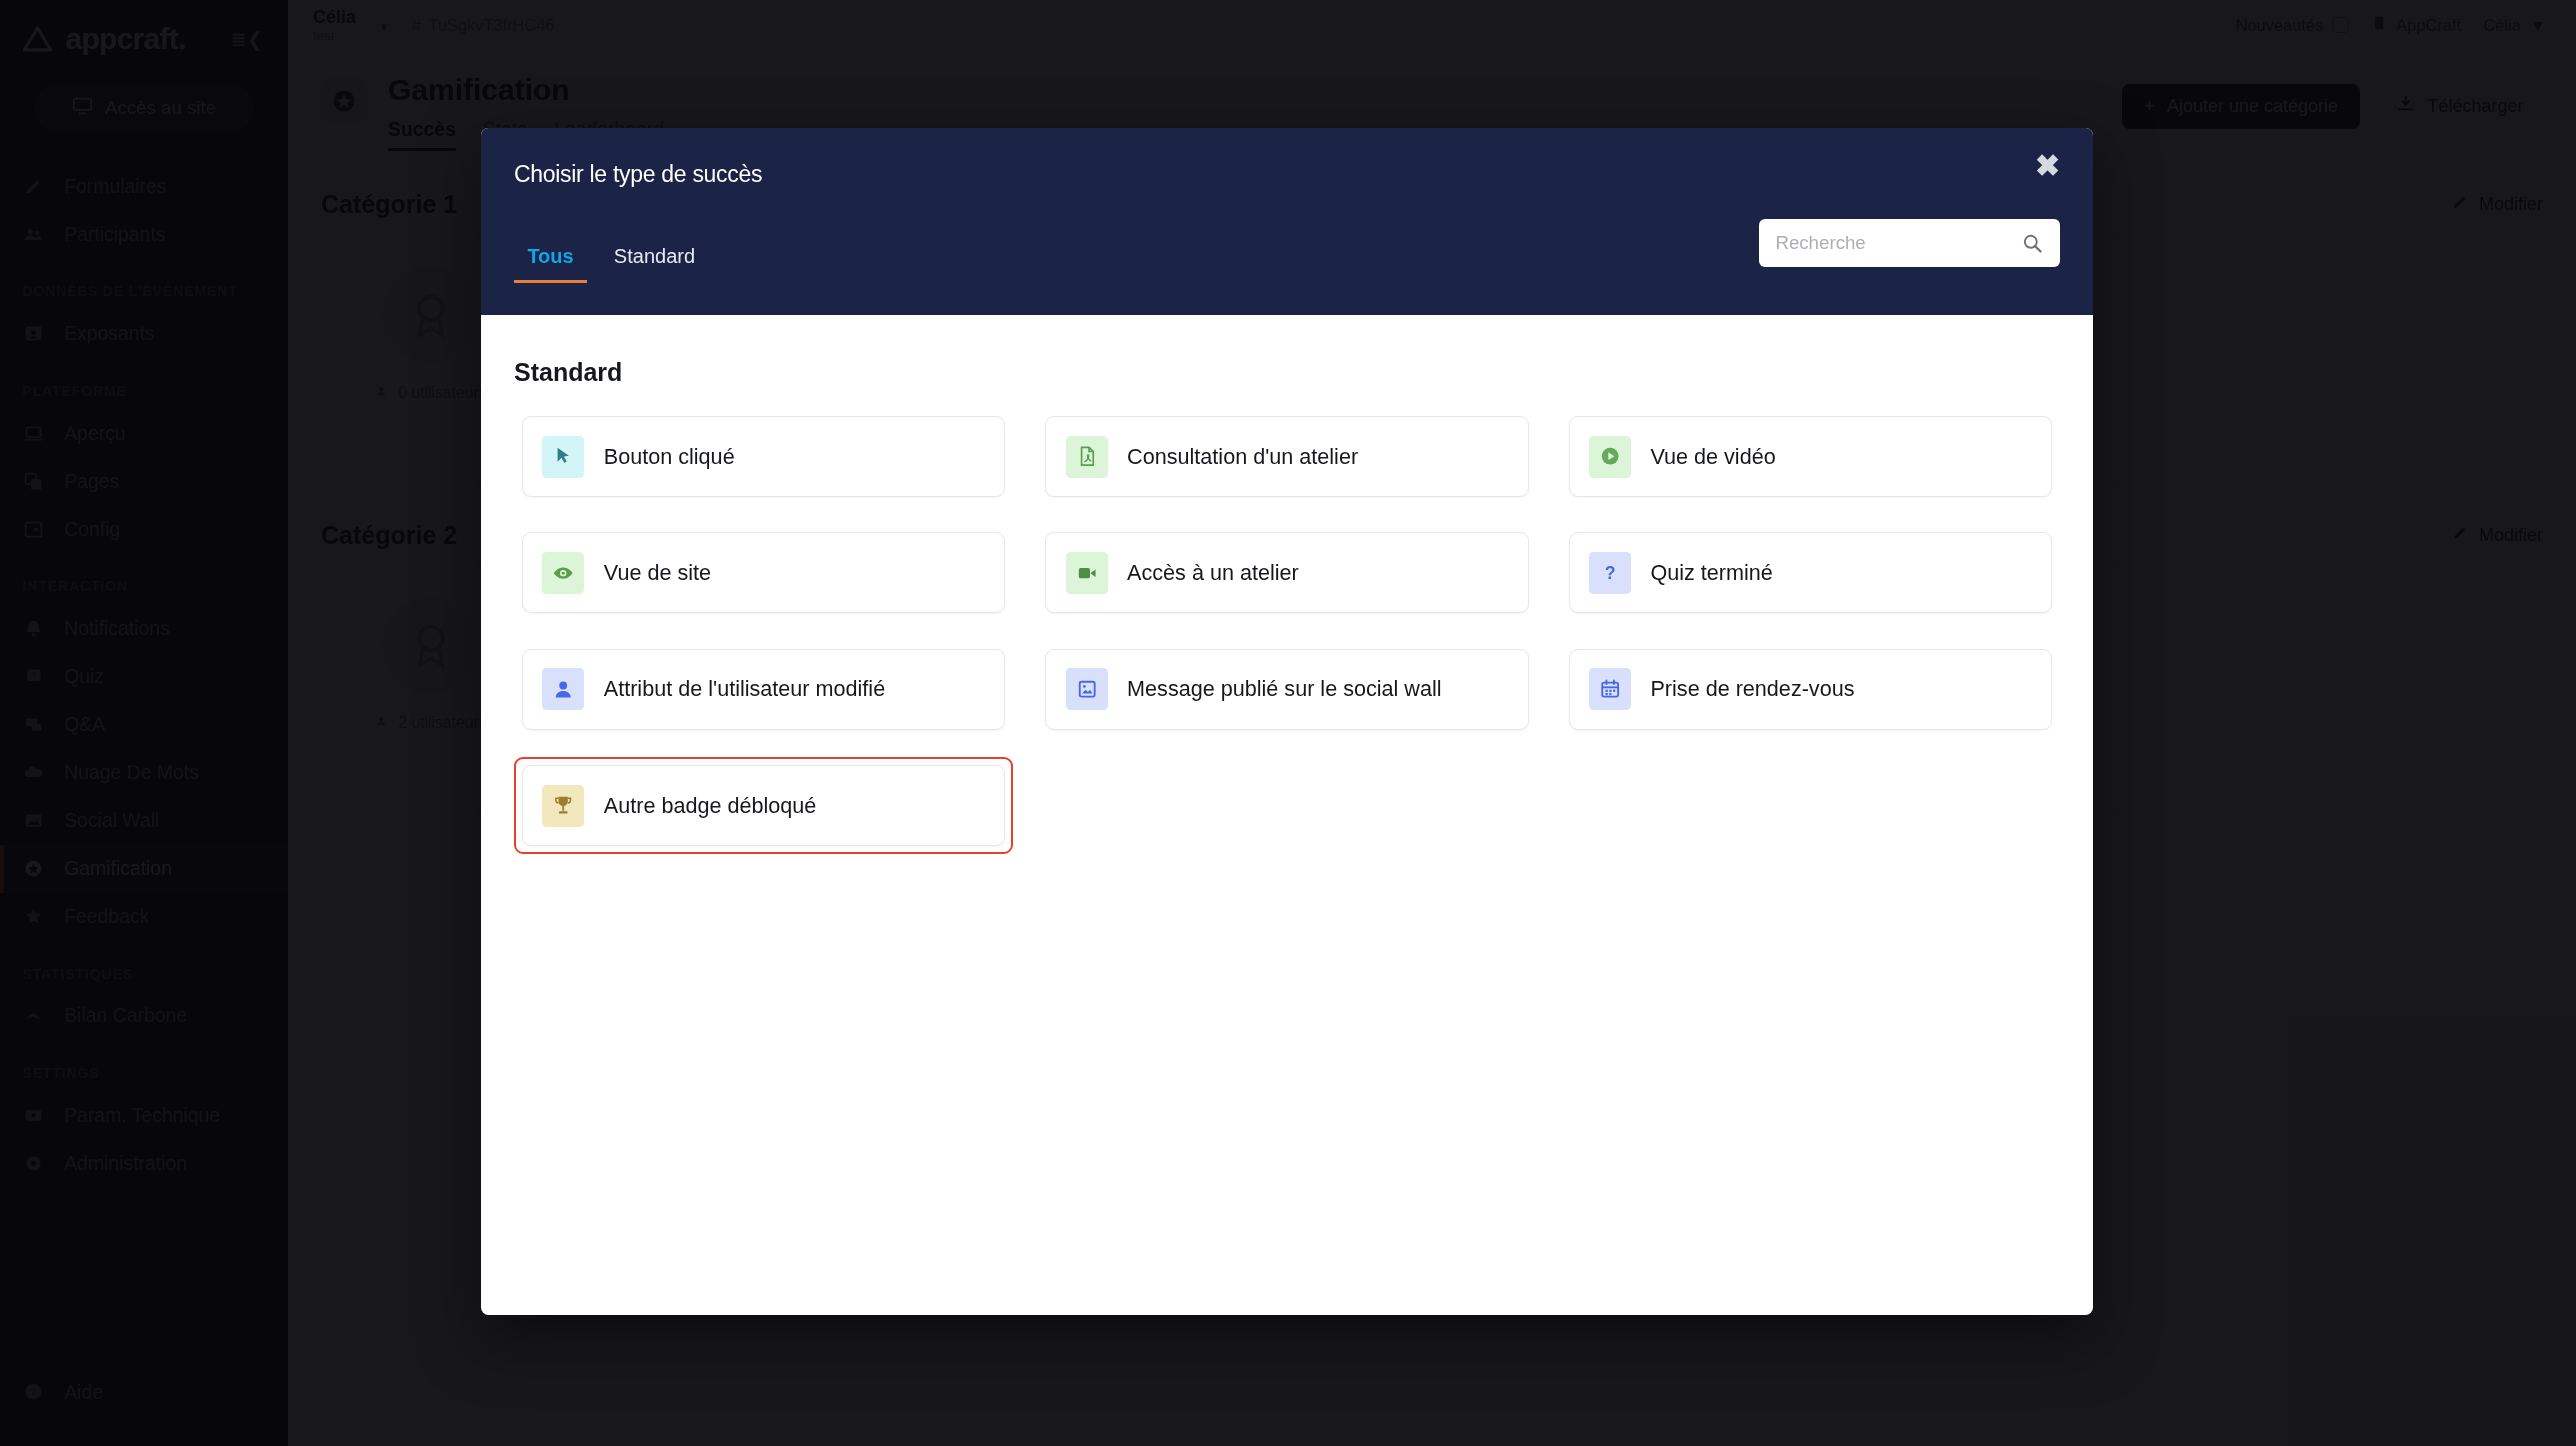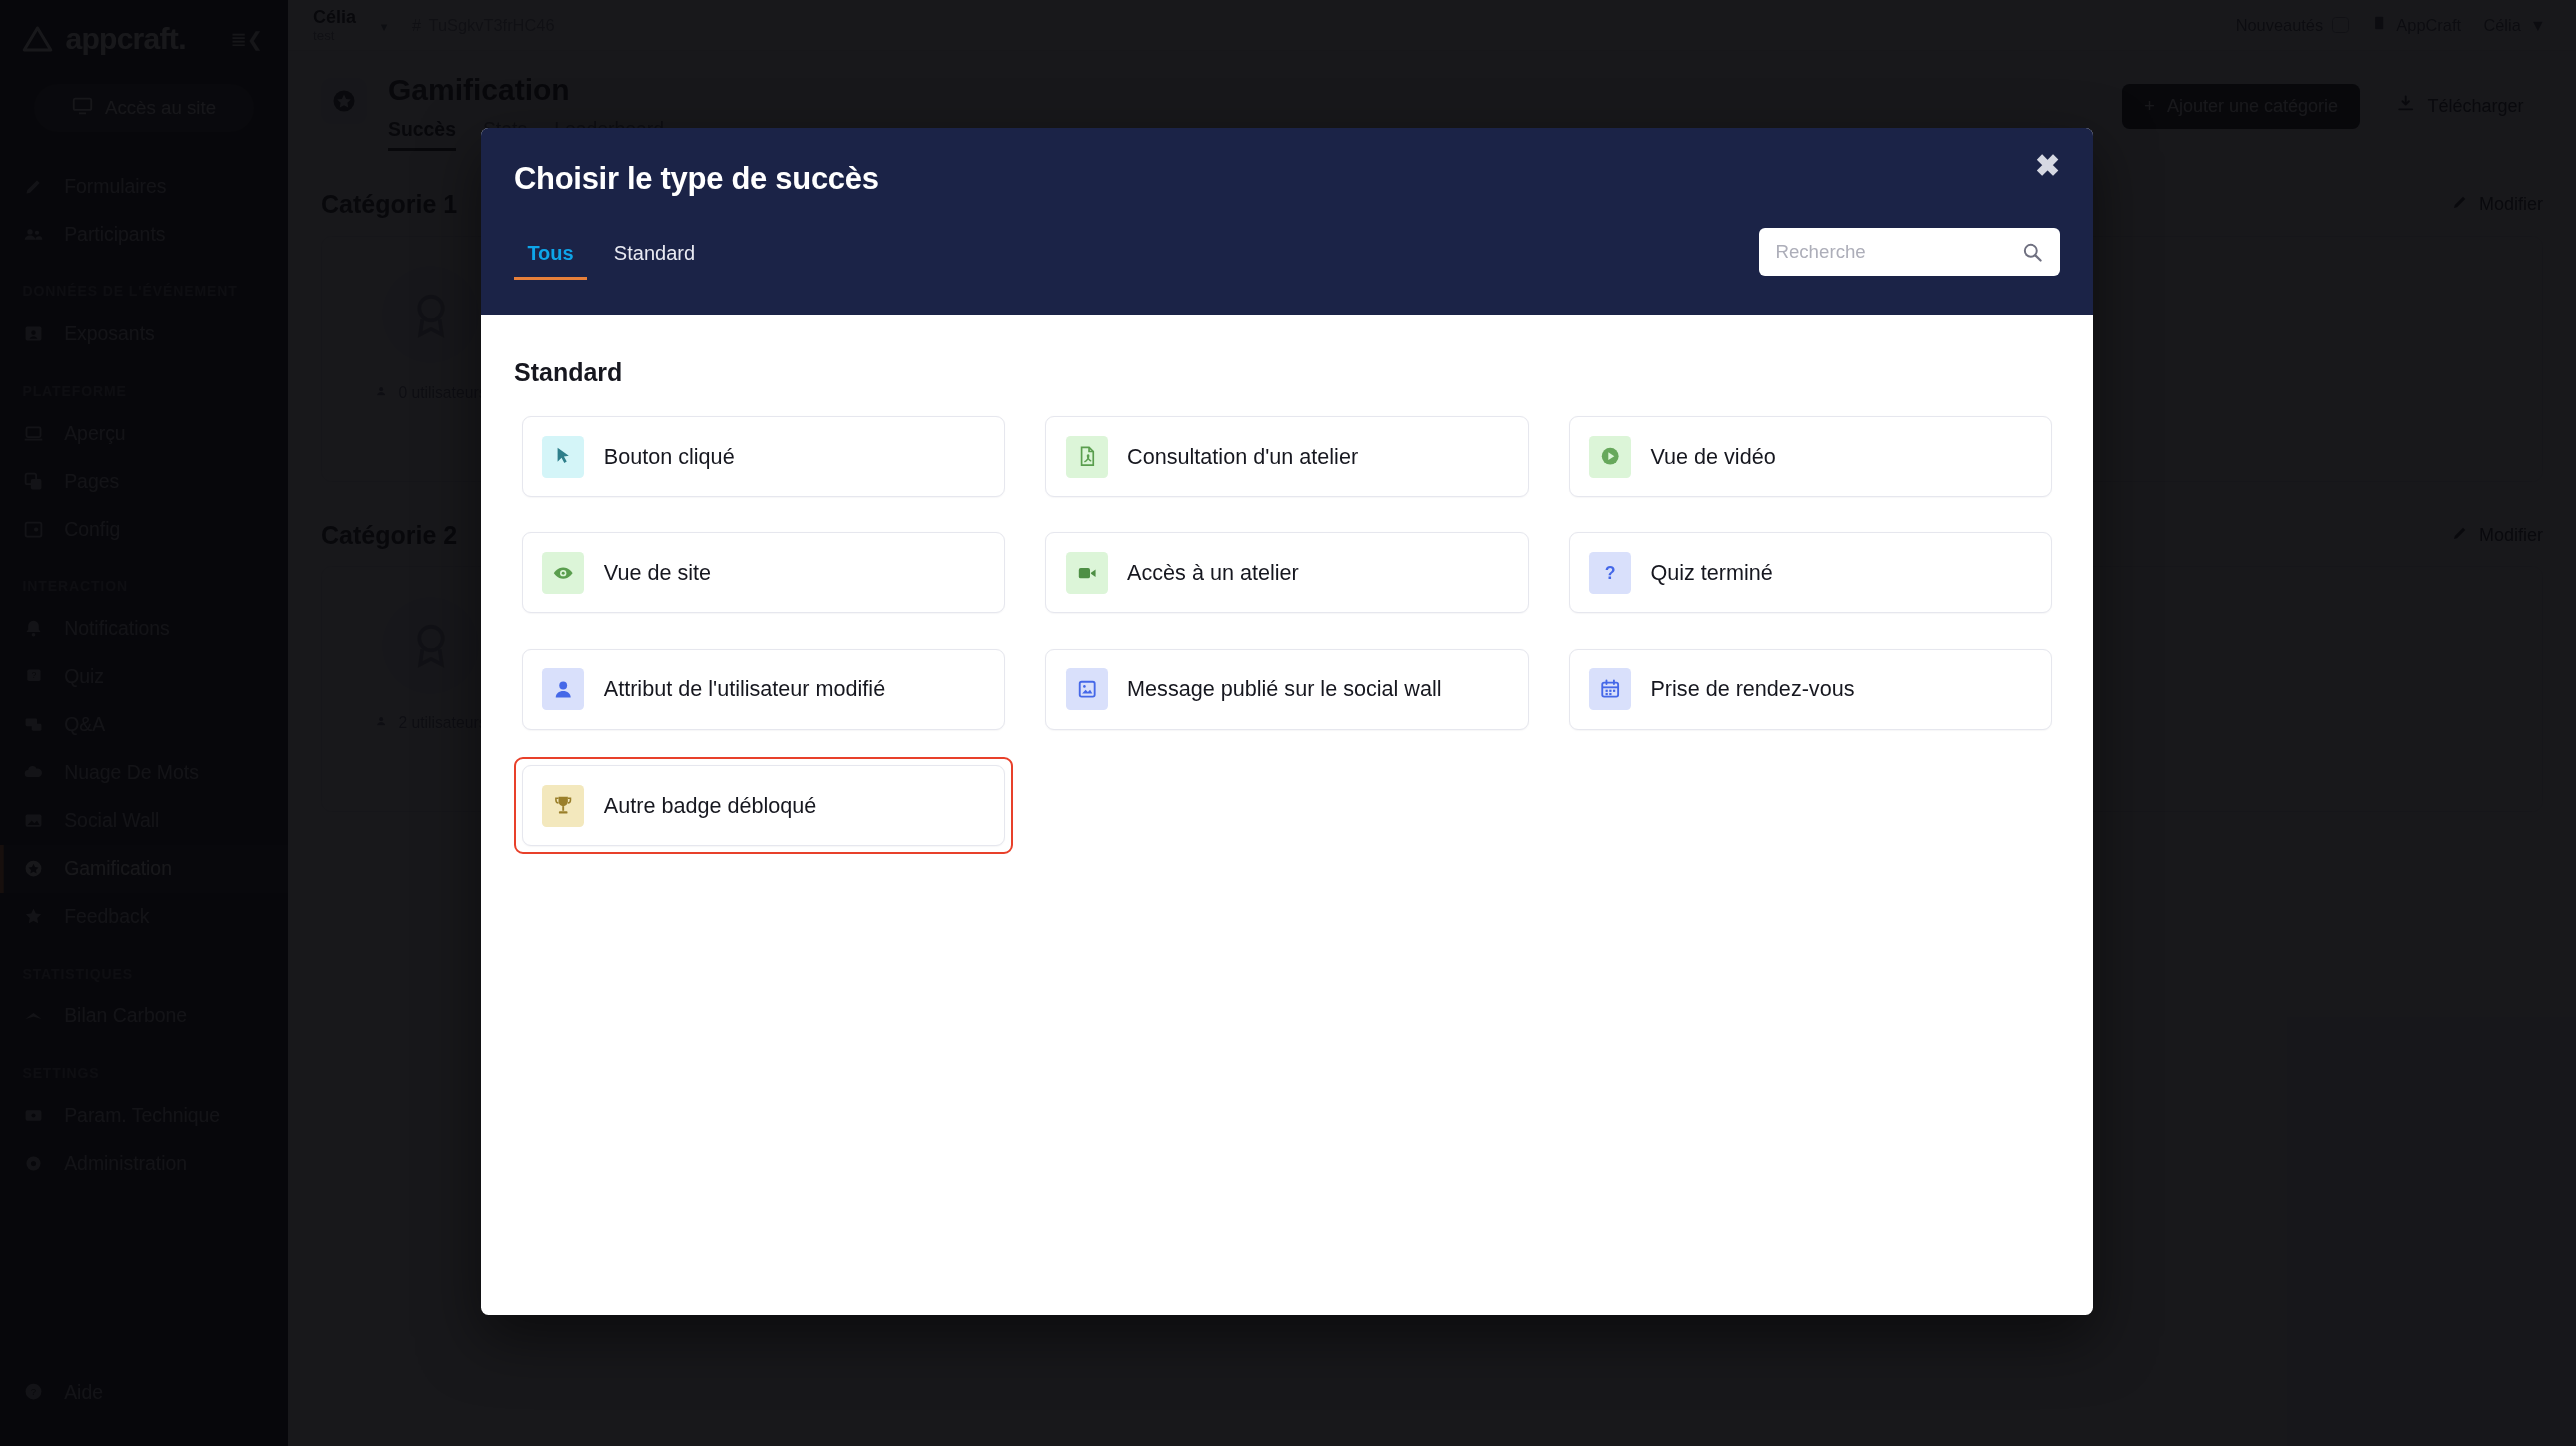--- a/index.html
+++ b/index.html
@@ -97,33 +97,33 @@
   
   .dimmer { position: absolute; inset: 0; background: rgba(6,6,10,0.93); }
 
   
   .modal {
     position: absolute; left: 481px; top: 128px; width: 1612px; height: 1187px;
     background: #ffffff; border-radius: 7.5px; overflow: hidden;
     box-shadow: 0 22.4px 60px rgba(0,0,0,0.5);
   }
   .modal-head { background: #1b2347; padding: 33px 33px 0 33px; height: 187px; position: relative; }
-  .modal-title { font-size: 31px; font-weight: 700; color: #ffffff; letter-spacing: -0.3px; }
+  .modal-title { font-size: 23px; font-weight: 400; color: #ffffff; letter-spacing: -0.3px; }
   .modal-close {
     position: absolute; right: 27px; top: 19.4px; width: 37px; height: 37px;
     color: #d6d8e2; font-size: 30px; line-height: 37px; text-align: center; font-weight: 700;
   }
   .modal-bar { display: flex; align-items: flex-end; margin-top: 31px; }
   .tabs { display: flex; gap: 13.4px; }
   .tab {
     font-size: 20px; color: #e9eaf2; padding: 0 13.4px 12px 13.4px;
   }
   .tab.active { font-weight: 700; color: #0ea5e9; border-bottom: 3.7px solid #e8803a; }
   .search {
-    margin-left: auto; margin-bottom: 4px; width: 301px; height: 48px;
+    margin-left: auto; margin-bottom: 16px; width: 301px; height: 48px;
     background: #fff; border-radius: 6px; display: flex; align-items: center;
     padding: 0 16.4px; gap: 7.5px;
   }
   .search input {
     flex: 1 1 auto; border: 0; outline: 0; font-size: 18.7px; color: #3b3c4a;
     font-family: "Liberation Sans", sans-serif; min-width: 0; background: transparent;
   }
   .search input::placeholder { color: #adaeb9; }
   .search-ico { color: #6f7080; display: flex; }
 

